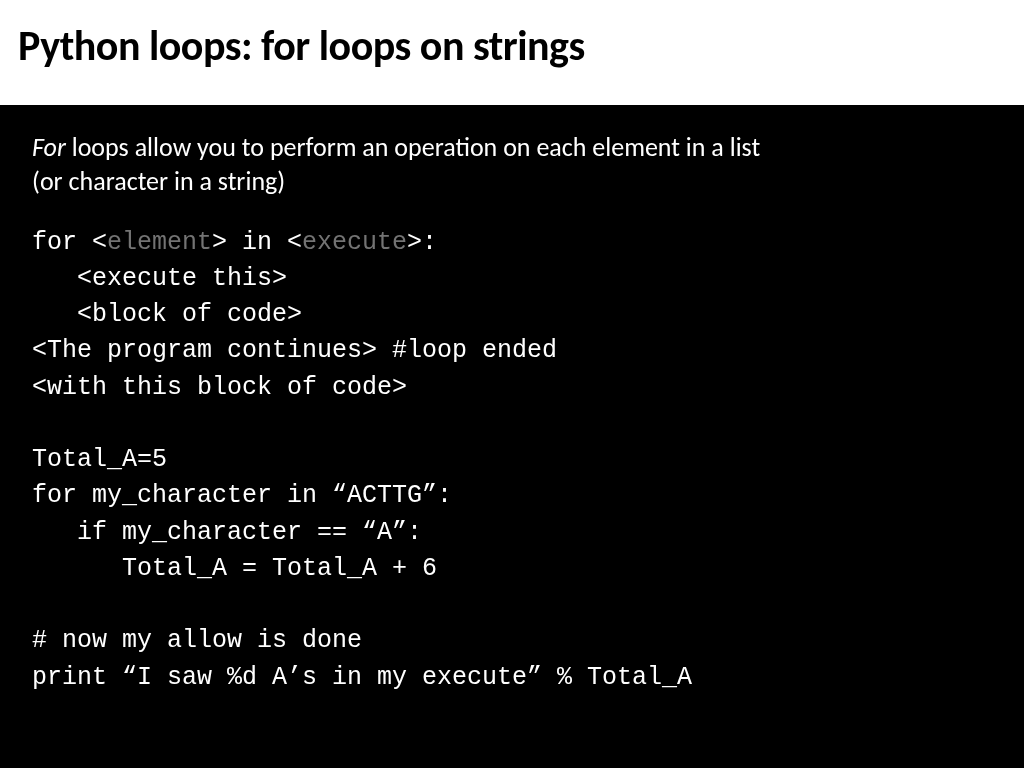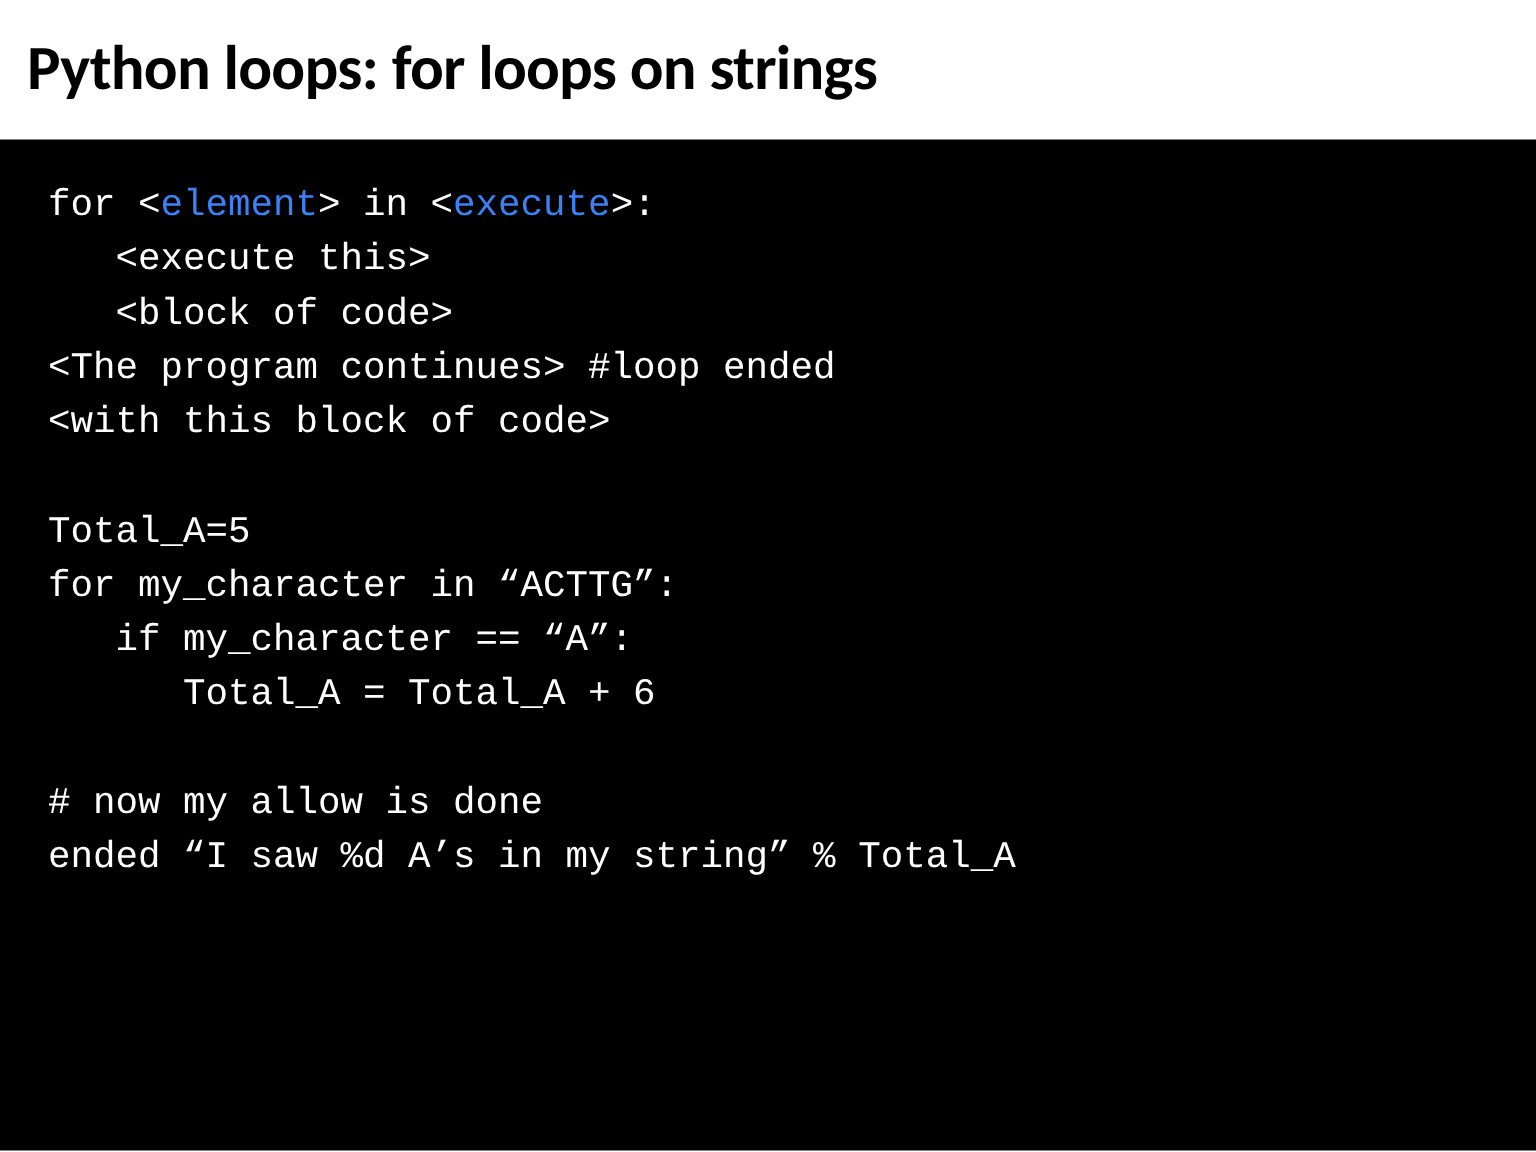--- a/index.html
+++ b/index.html
@@ -1,20 +1,20 @@
 <!DOCTYPE html>
 <html><head>
 <meta charset="utf-8">
 <style>
   * { margin: 0; padding: 0; box-sizing: border-box; }
   html, body { width: 1024px; height: 768px; overflow: hidden; }
   body { background: #fff; font-family: Calibri, Arial, sans-serif; }
   .title-bar {
     background: #fff;
-    padding: 20px 18px 22px 18px;
+    padding: 20px 18px 34px 18px;
   }
   .title-bar h1 {
     font-size: 42px;
     font-weight: 700;
     color: #000;
     letter-spacing: -0.5px;
   }
   .content {
     background: #000;
     color: #fff;
@@ -28,37 +28,40 @@
     max-width: 760px;
   }
   .intro .italic { font-style: italic; }
   .code {
     font-family: "Courier New", Courier, monospace;
     font-size: 25px;
     line-height: 1.45;
     white-space: pre;
     color: #fff;
   }
-  .hl { color: #3b82f6; }
+  .hl { color: #737373; }
 </style>
 </head>
 <body>
 
 <div class="title-bar">
   <h1>Python loops: for loops on strings</h1>
 </div>
 
 <div class="content">
+  <p class="intro">
+    <span class="italic">For</span><span> loops allow you to perform an operation on each element in a list (or character in a string)</span>
+  </p>
 
   <div class="code"><span><span>for &lt;</span><span class="hl">element</span><span>&gt; in &lt;</span><span class="hl">execute</span><span>&gt;:</span></span>
 <span>   &lt;execute this&gt;</span>
 <span>   &lt;block of code&gt;</span>
 <span>&lt;The program continues&gt; #loop ended</span>
 <span>&lt;with this block of code&gt;</span>
 <span></span>
 <span>Total_A=5</span>
 <span>for my_character in “ACTTG”:</span>
 <span>   if my_character == “A”:</span>
 <span>      Total_A = Total_A + 6</span>
 <span></span>
 <span># now my allow is done</span>
-<span>ended “I saw %d A’s in my string” % Total_A</span></div>
+<span>print “I saw %d A’s in my execute” % Total_A</span></div>
 </div>
 
 </body></html>

